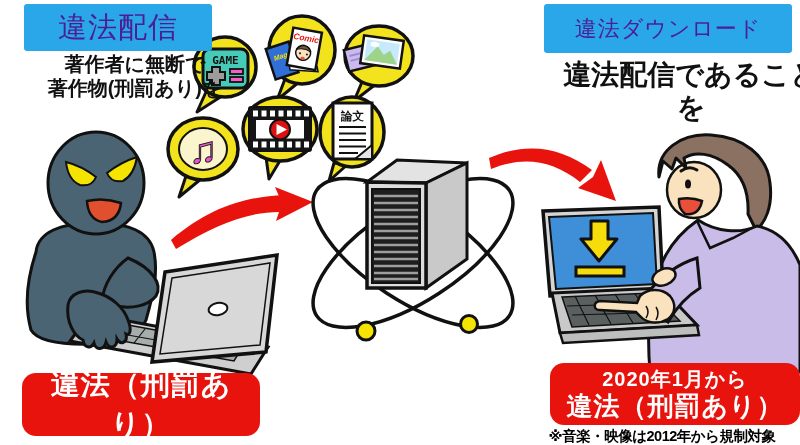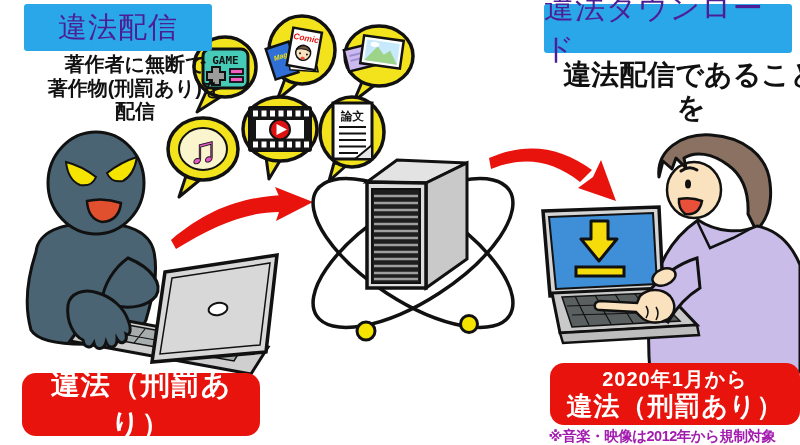--- a/index.html
+++ b/index.html
@@ -12,21 +12,21 @@
     position:absolute;background:var(--header-blue,#2AA7E8);color:#4c1d95;
     display:flex;align-items:center;justify-content:center;
     font-weight:normal;border-radius:3px;letter-spacing:1px;
   }
   .desc{position:absolute;color:#111;font-weight:bold;text-align:center;line-height:1.18;margin-left:28px;}
   .verdict-box{
     position:absolute;background:var(--alert-red,#E8130D);color:#fff;
     display:flex;flex-direction:column;align-items:center;justify-content:center;
     font-weight:bold;border-radius:14px;letter-spacing:1px;text-align:center;margin-left:17px;
   }
-  .footnote{position:absolute;color:#a21caf;font-weight:bold;text-align:center;}
+  .footnote{position:absolute;color:#000000;font-weight:bold;text-align:center;}
   
   .bubble{fill:var(--bubble-yellow,#F2E31D);stroke:#111;stroke-width:3.5;}
   .tail{fill:var(--bubble-yellow,#F2E31D);stroke:#111;stroke-width:3;stroke-linejoin:round;}
   .red-fill{fill:var(--alert-red,#E8130D);}
   .dark{fill:var(--body-dark,#4A6473);stroke:#111;stroke-width:3;}
   .skin{fill:var(--skin,#FBE2BE);stroke:#111;stroke-width:2.5;}
   .shirt{fill:var(--shirt-purple,#C9BCE9);stroke:#111;stroke-width:3;}
   svg text{font-family:"Liberation Sans","DejaVu Sans",sans-serif;}
 </style>
 </head>
@@ -215,24 +215,23 @@
     </g>
   </svg>
 
   <div class="header-box" style="left:24px;top:4px;width:188px;height:47px;font-size:29px;">
     <span>違法配信</span>
   </div>
 
   <div class="desc" style="left:0;top:53px;width:214px;font-size:20px;">
     <div>著作者に無断で</div>
     <div>著作物(刑罰あり)を</div>
-    <div>配信</div>
-  </div>
-
-  <div class="header-box" style="left:544px;top:4px;width:248px;height:49px;font-size:30px;">
+  </div>
+
+  <div class="header-box" style="left:544px;top:4px;width:248px;height:49px;font-size:22px;">
     <span>違法ダウンロード</span>
   </div>
 
   <div class="desc" style="left:533px;top:58px;width:260px;font-size:28px;">
     <div>違法配信であることを</div>
   </div>
 
   <div class="verdict-box" style="left:5px;top:373px;width:238px;height:63px;font-size:29px;">
     <span>違法（刑罰あり）</span>
   </div>

